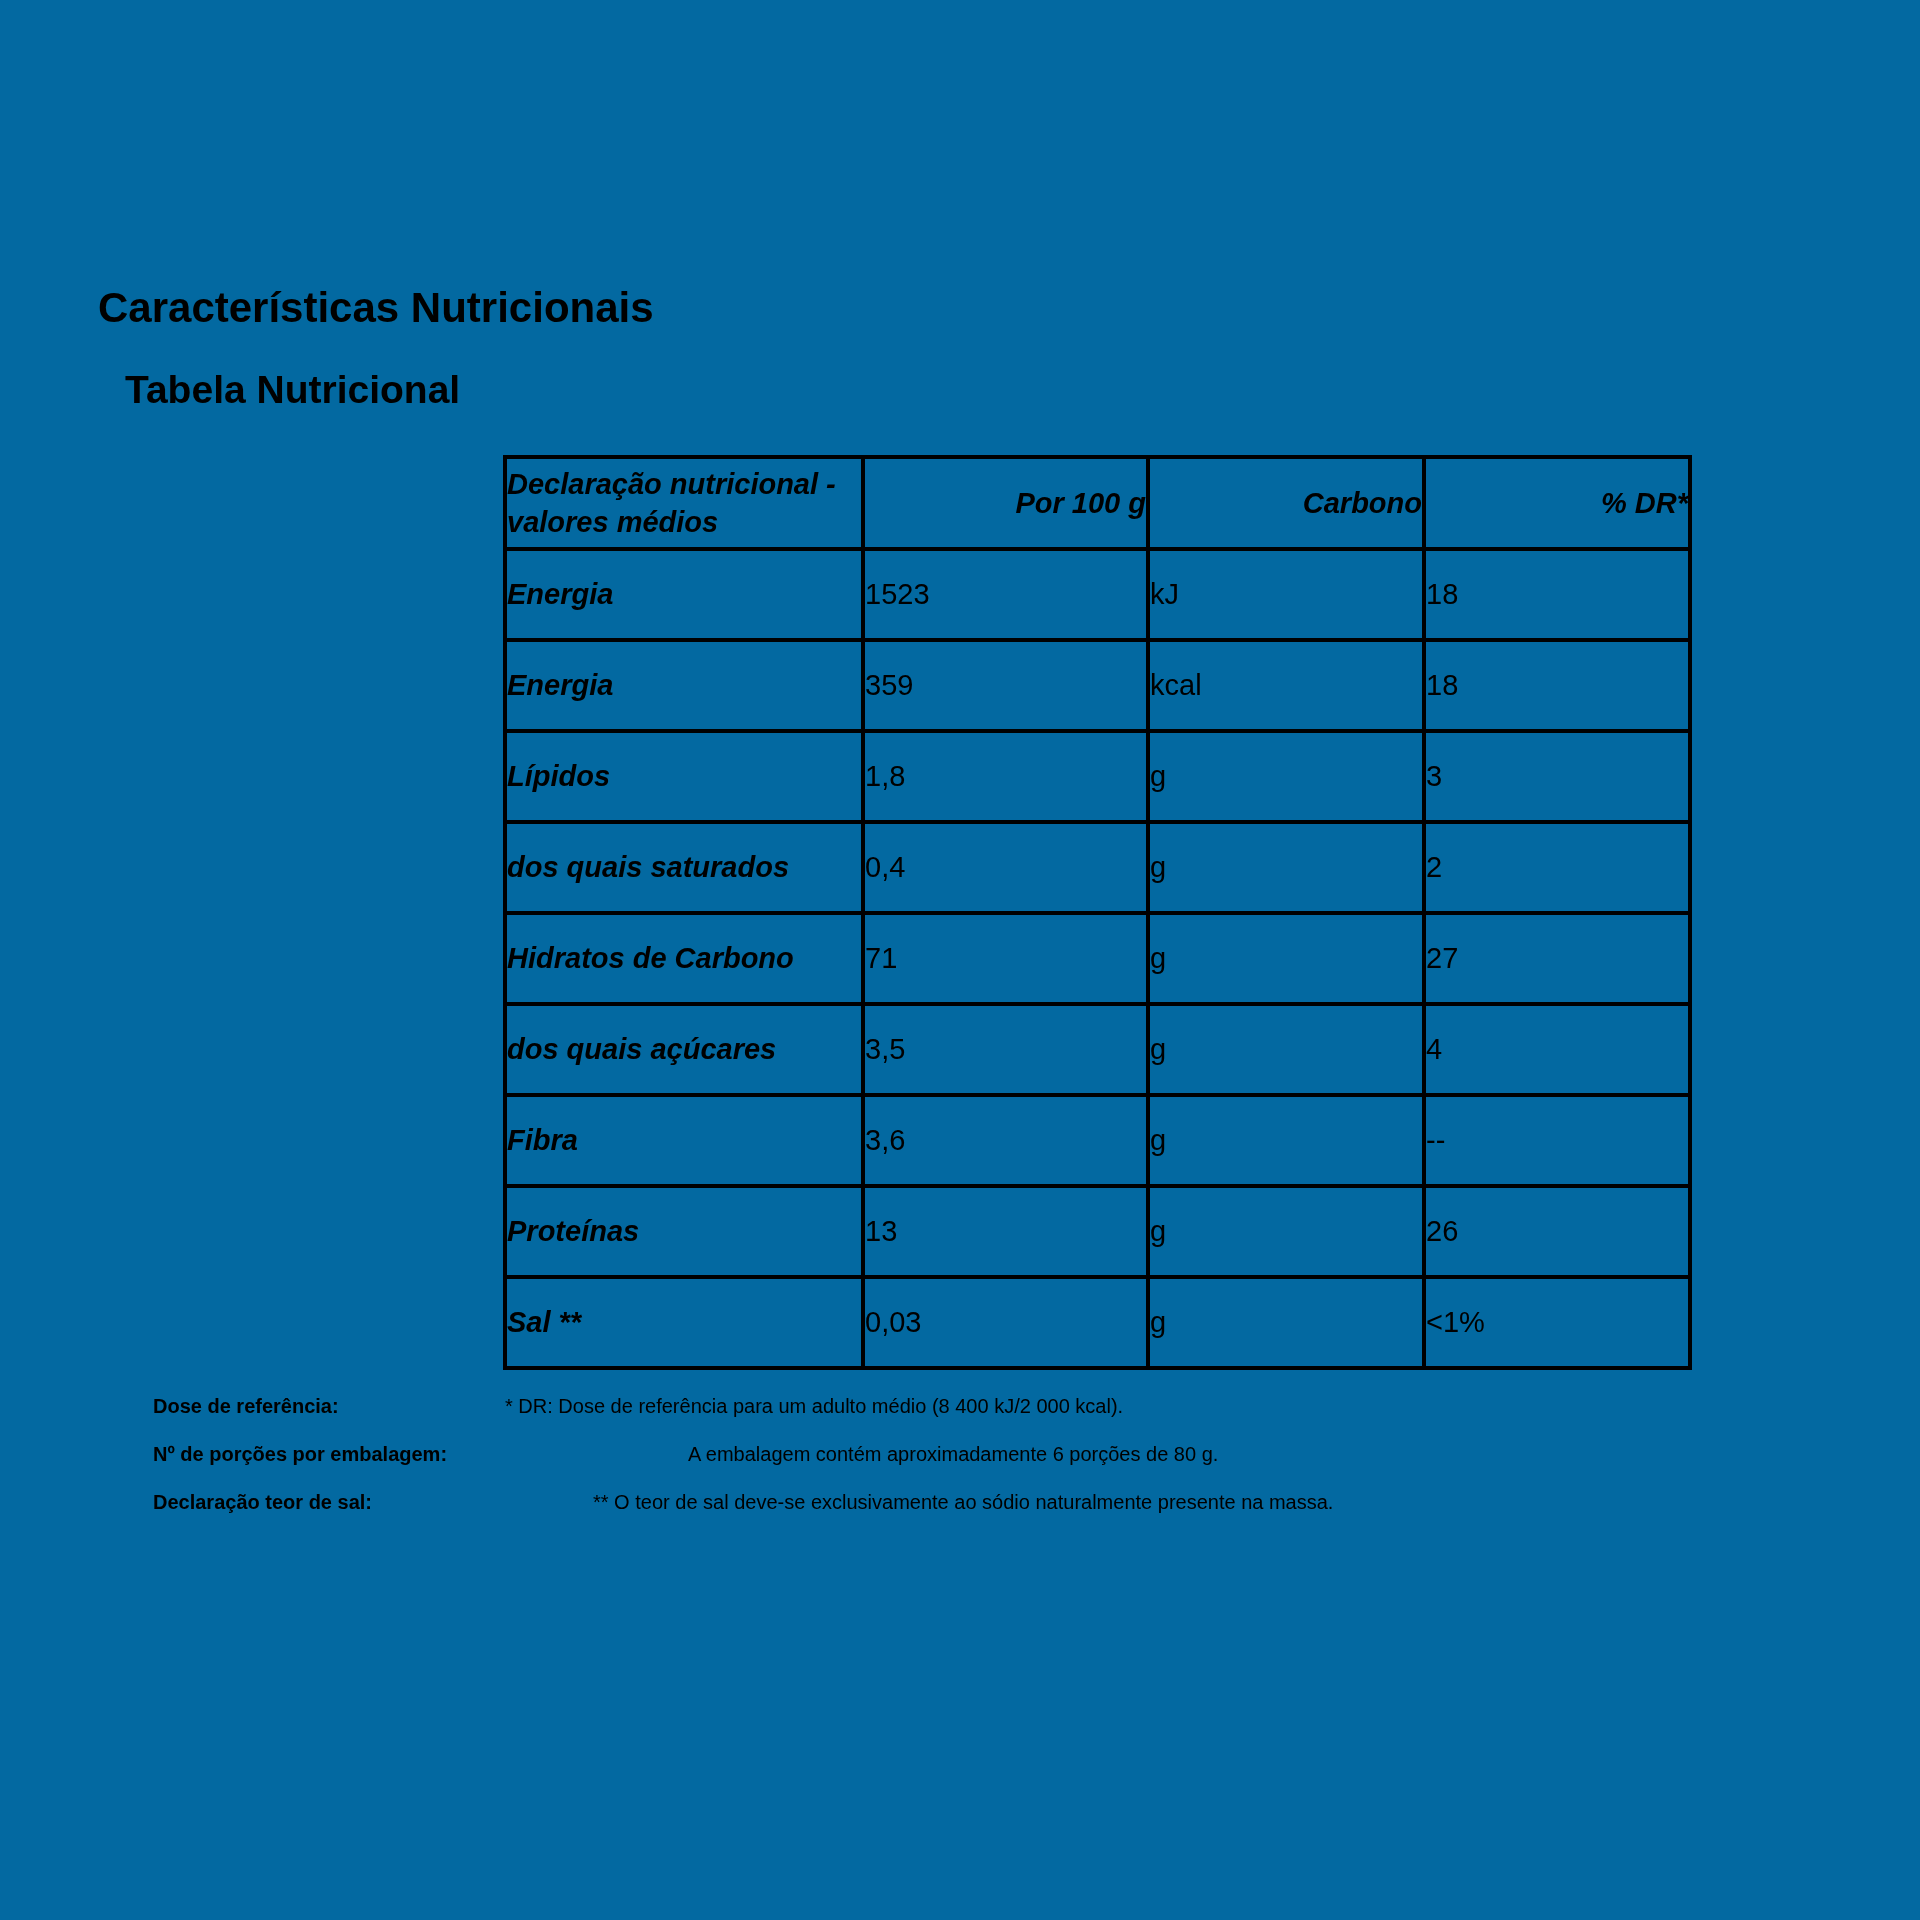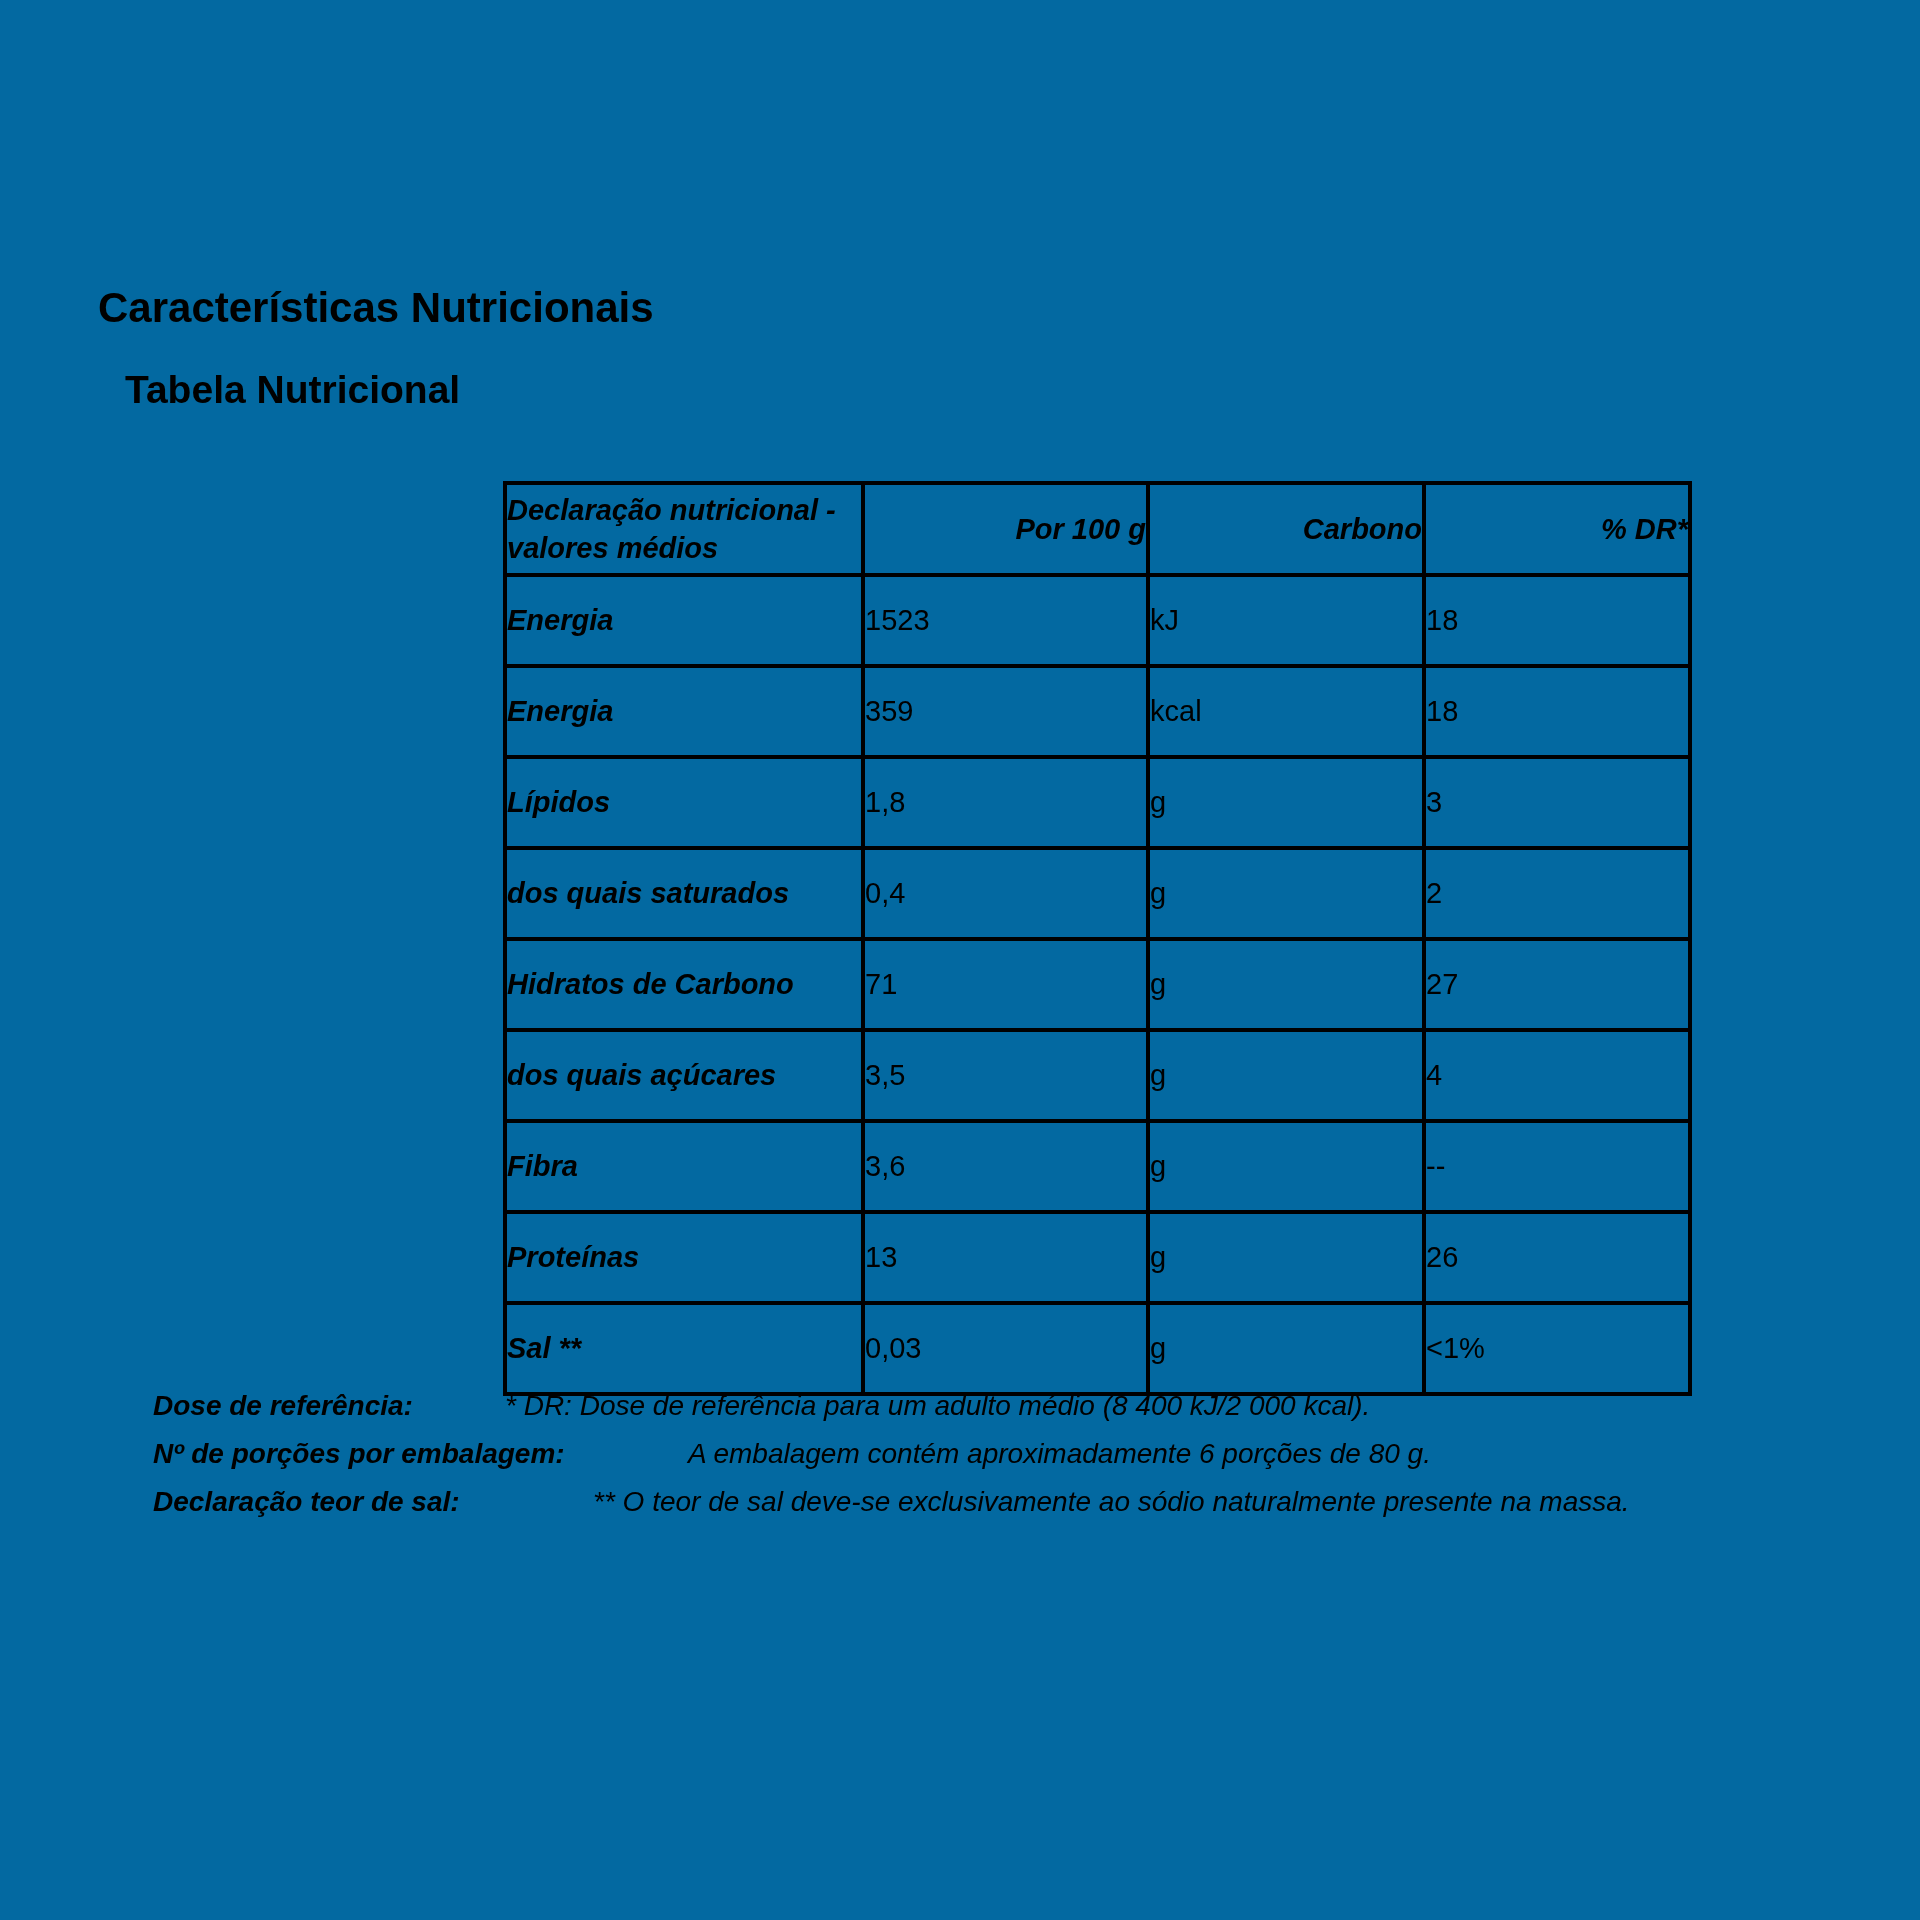--- a/index.html
+++ b/index.html
@@ -32,21 +32,21 @@
     left: 125px;
     top: 368px;
     font-size: 39px;
     font-weight: bold;
     margin: 0;
     white-space: nowrap;
   }
   table.nutrition {
     position: absolute;
     left: 503px;
-    top: 481px;
+    top: 455px;
     border-collapse: collapse;
     table-layout: fixed;
     width: 1189px;
   }
   table.nutrition th,
   table.nutrition td {
     border: 4px solid #000000;
     font-size: 29px;
     vertical-align: middle;
     padding: 0;
@@ -75,22 +75,21 @@
   }
   td.val {
     text-align: left;
     font-weight: normal;
     font-style: normal;
   }
   .footnotes {
     position: absolute;
     left: 153px;
     top: 1382px;
-    font-size: 28px;
-    font-style: italic;
+    font-size: 20px;
   }
   .fn {
     height: 48px;
     line-height: 48px;
     white-space: nowrap;
   }
   .fn-label {
     display: inline-block;
     font-weight: bold;
     vertical-align: top;

